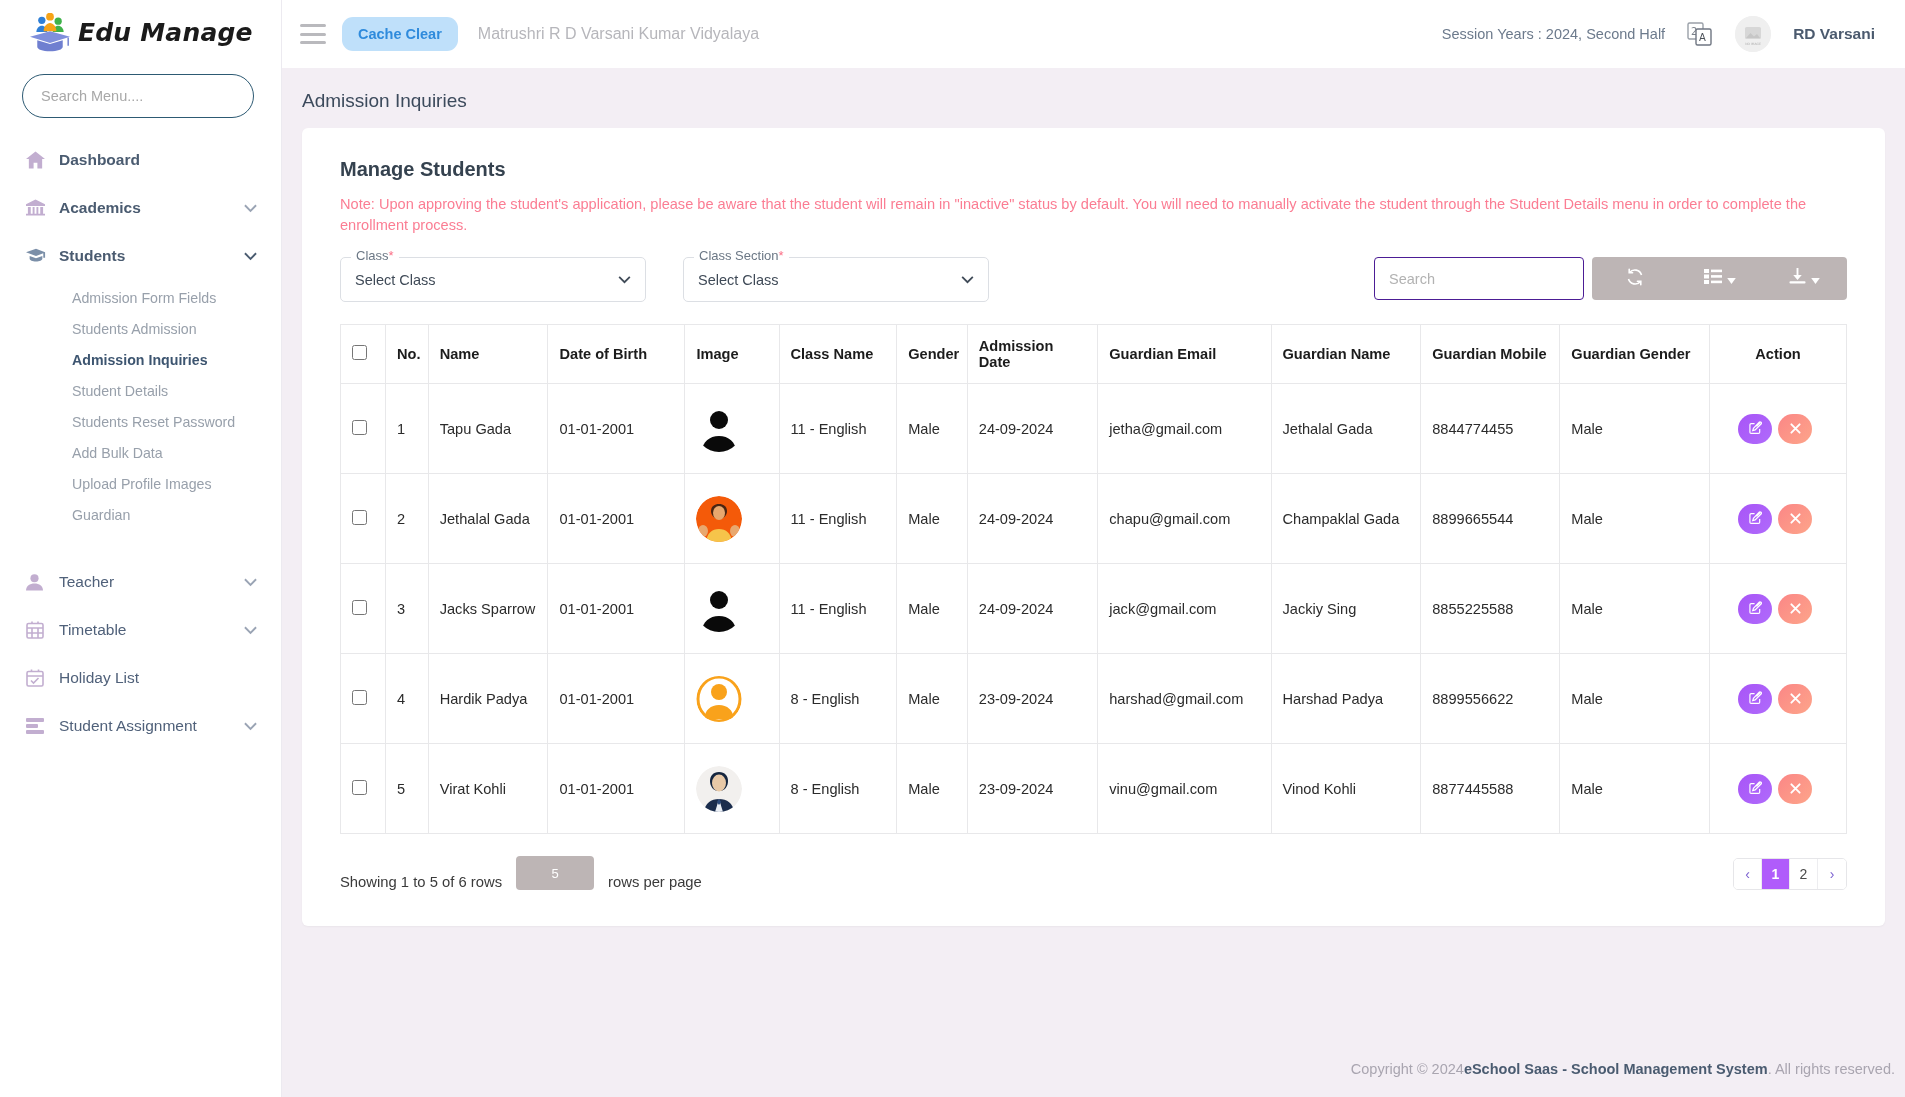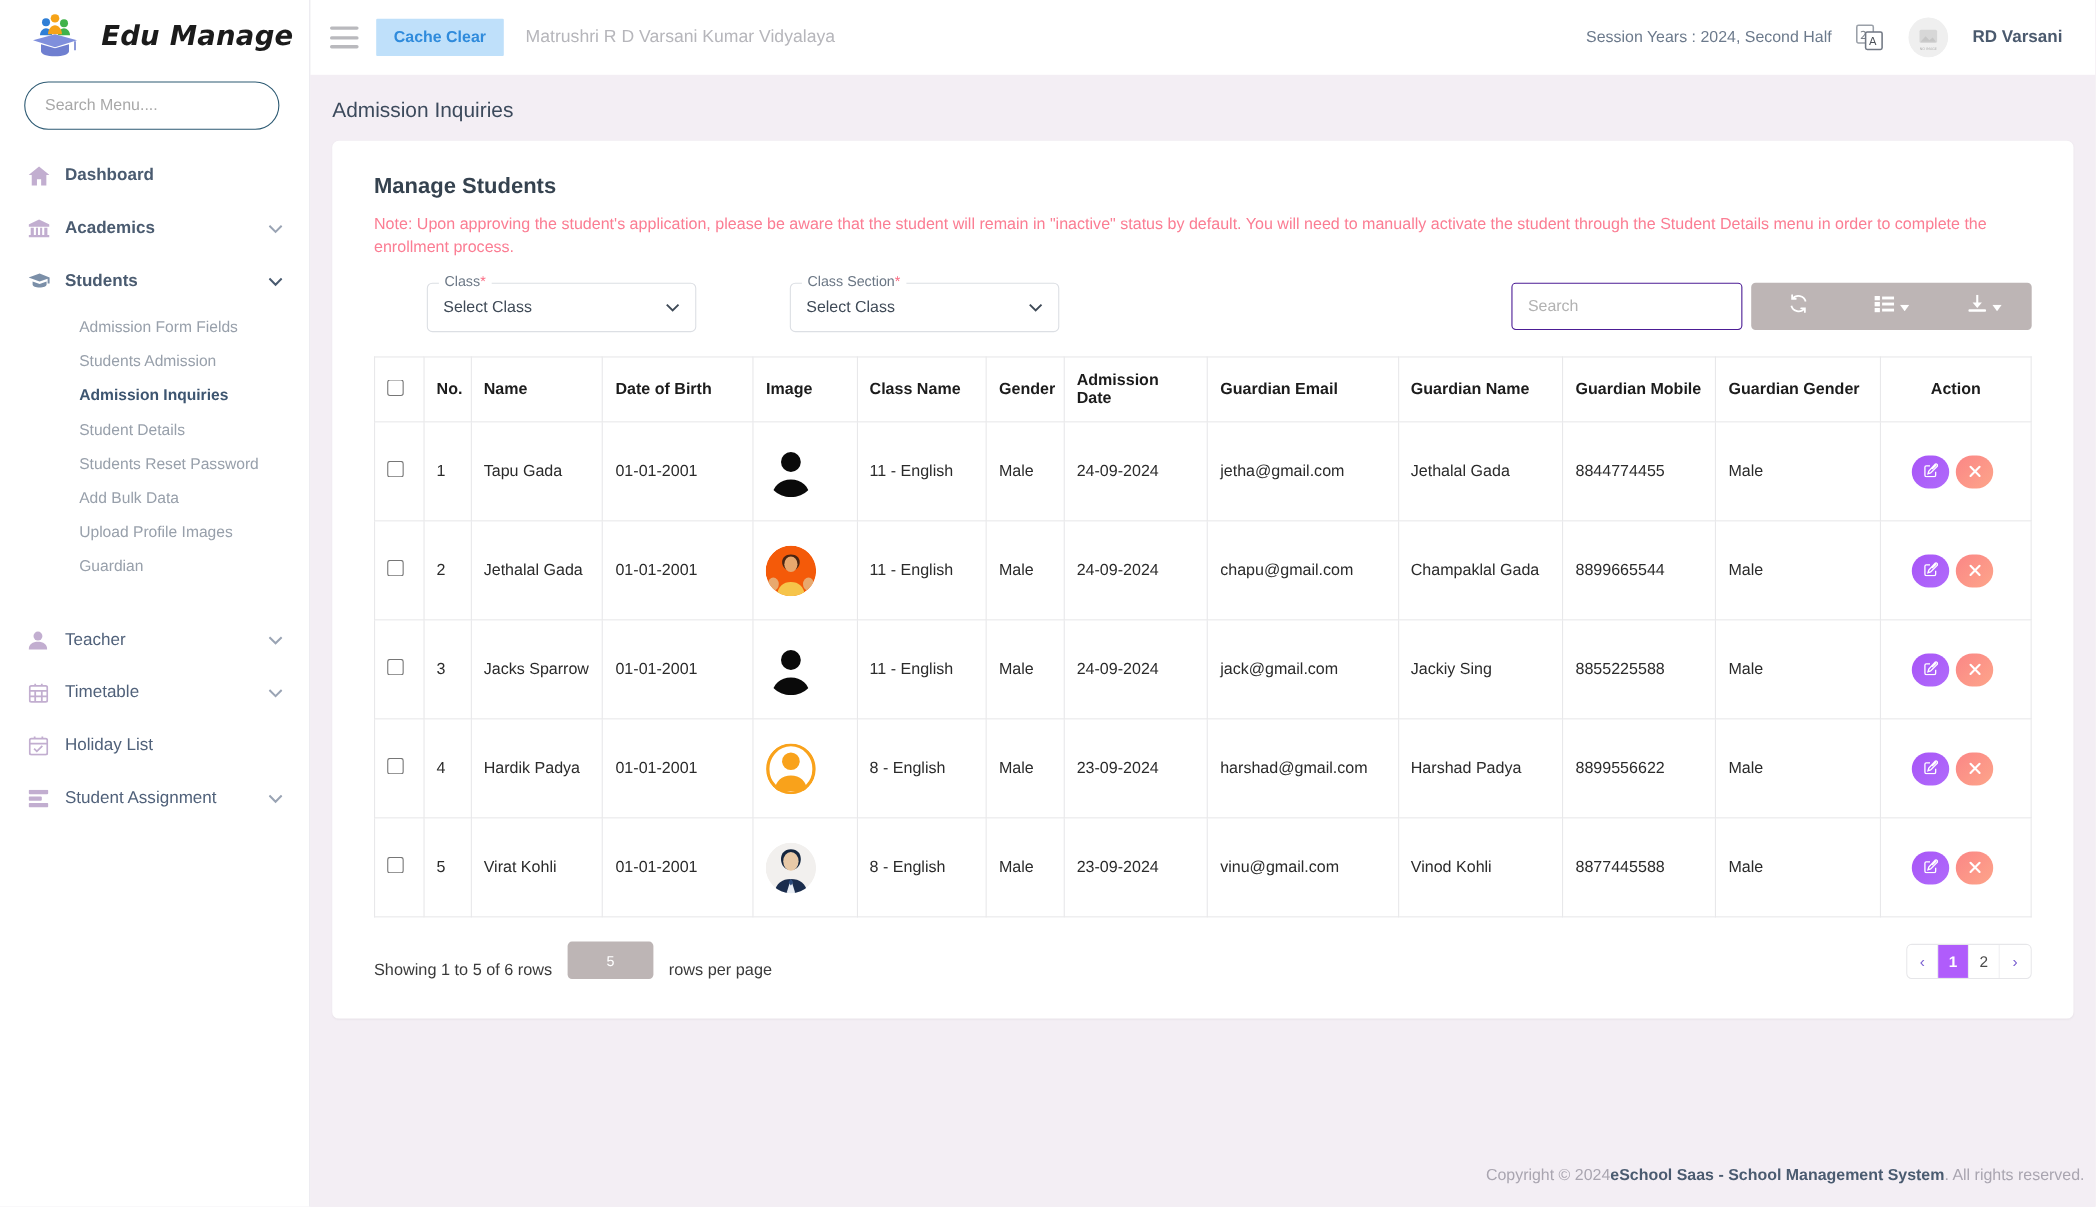--- a/index.html
+++ b/index.html
@@ -15,21 +15,21 @@
   
   .sidebar {
     width: 282px; min-width: 282px; height: 1097px;
     background: #ffffff;
     border-right: 1px solid #eceaf0;
     padding: 0 0 10px 0;
     position: relative;
     overflow: hidden;
   }
   .brand {
-    display: flex; align-items: center; gap: 20px;
+    display: flex; align-items: center; gap: 6px;
     padding: 7px 0 10px 28px; height: 68px; text-align: right;
   }
   .brand-logo { width: 44px; height: 40px; position: relative; flex: 0 0 auto; }
   .brand-text {
     font-family: "DejaVu Sans", sans-serif;
     font-size: 25px; font-weight: 700; font-style: italic;
     color: #1b1b1b; letter-spacing: .2px;
   }
   .menu-search-wrap { padding: 6px 12px 0 22px; }
   .menu-search {
@@ -72,21 +72,21 @@
   .main { flex: 1; height: 1097px; display: flex; flex-direction: column; overflow: hidden; background: #f3eef4; }
   .topbar {
     height: 68px; min-height: 68px; background: #fff;
     display: flex; align-items: center;
     padding: 0 30px 0 18px;
   }
   .hamburger { width: 26px; height: 20px; display: flex; flex-direction: column; justify-content: space-between; cursor: pointer; margin-right: 16px; }
   .hamburger span { display: block; height: 3px; border-radius: 2px; background: #b9b9bd; }
   .cache-btn {
     background: #bfe0fa; color: #2f8bdc; font-weight: 700;
-    font-size: 14.5px; border: none; border-radius: 1px;
+    font-size: 14.5px; border: none; border-radius: 11px;
     padding: 9px 16px; cursor: pointer;
     font-family: "Liberation Sans", sans-serif;
   }
   .school-name { margin-left: 20px; font-size: 16px; color: #b6b6bb; }
   .topbar-right { margin-left: auto; display: flex; align-items: center; gap: 22px; }
   .session-txt { font-size: 14.5px; color: #6c7a8c; }
   .translate-ico { width: 26px; height: 26px; cursor: pointer; }
   .avatar {
     width: 36px; height: 36px; border-radius: 50%;
     background: #efefef; display: flex; align-items: center; justify-content: center;
@@ -102,21 +102,21 @@
   .card {
     background: #fff; border-radius: 6px;
     padding: 30px 38px 36px 38px;
     box-shadow: 0 1px 2px rgba(0,0,0,.04);
   }
   .card-title { font-size: 20px; font-weight: 700; color: #35424f; margin-bottom: 13px; }
   .note { color: #fb7d93; font-size: 14.6px; line-height: 1.42; max-width: 1520px; }
 
   .filters-row { display: flex; align-items: flex-start; margin-top: 22px; }
   .field {
-    position: relative; width: 245px; margin-right: 37px; margin-left: 48px;
+    position: relative; width: 306px; margin-right: 37px;
   }
   .field-box {
     border: 1px solid #dcdfe4; border-radius: 5px;
     height: 45px; display: flex; align-items: center;
     padding: 0 14px; background: #fff;
   }
   .field-label {
     position: absolute; top: -9px; left: 11px;
     background: #fff; padding: 0 5px;
     font-size: 13px; color: #6b7785;

